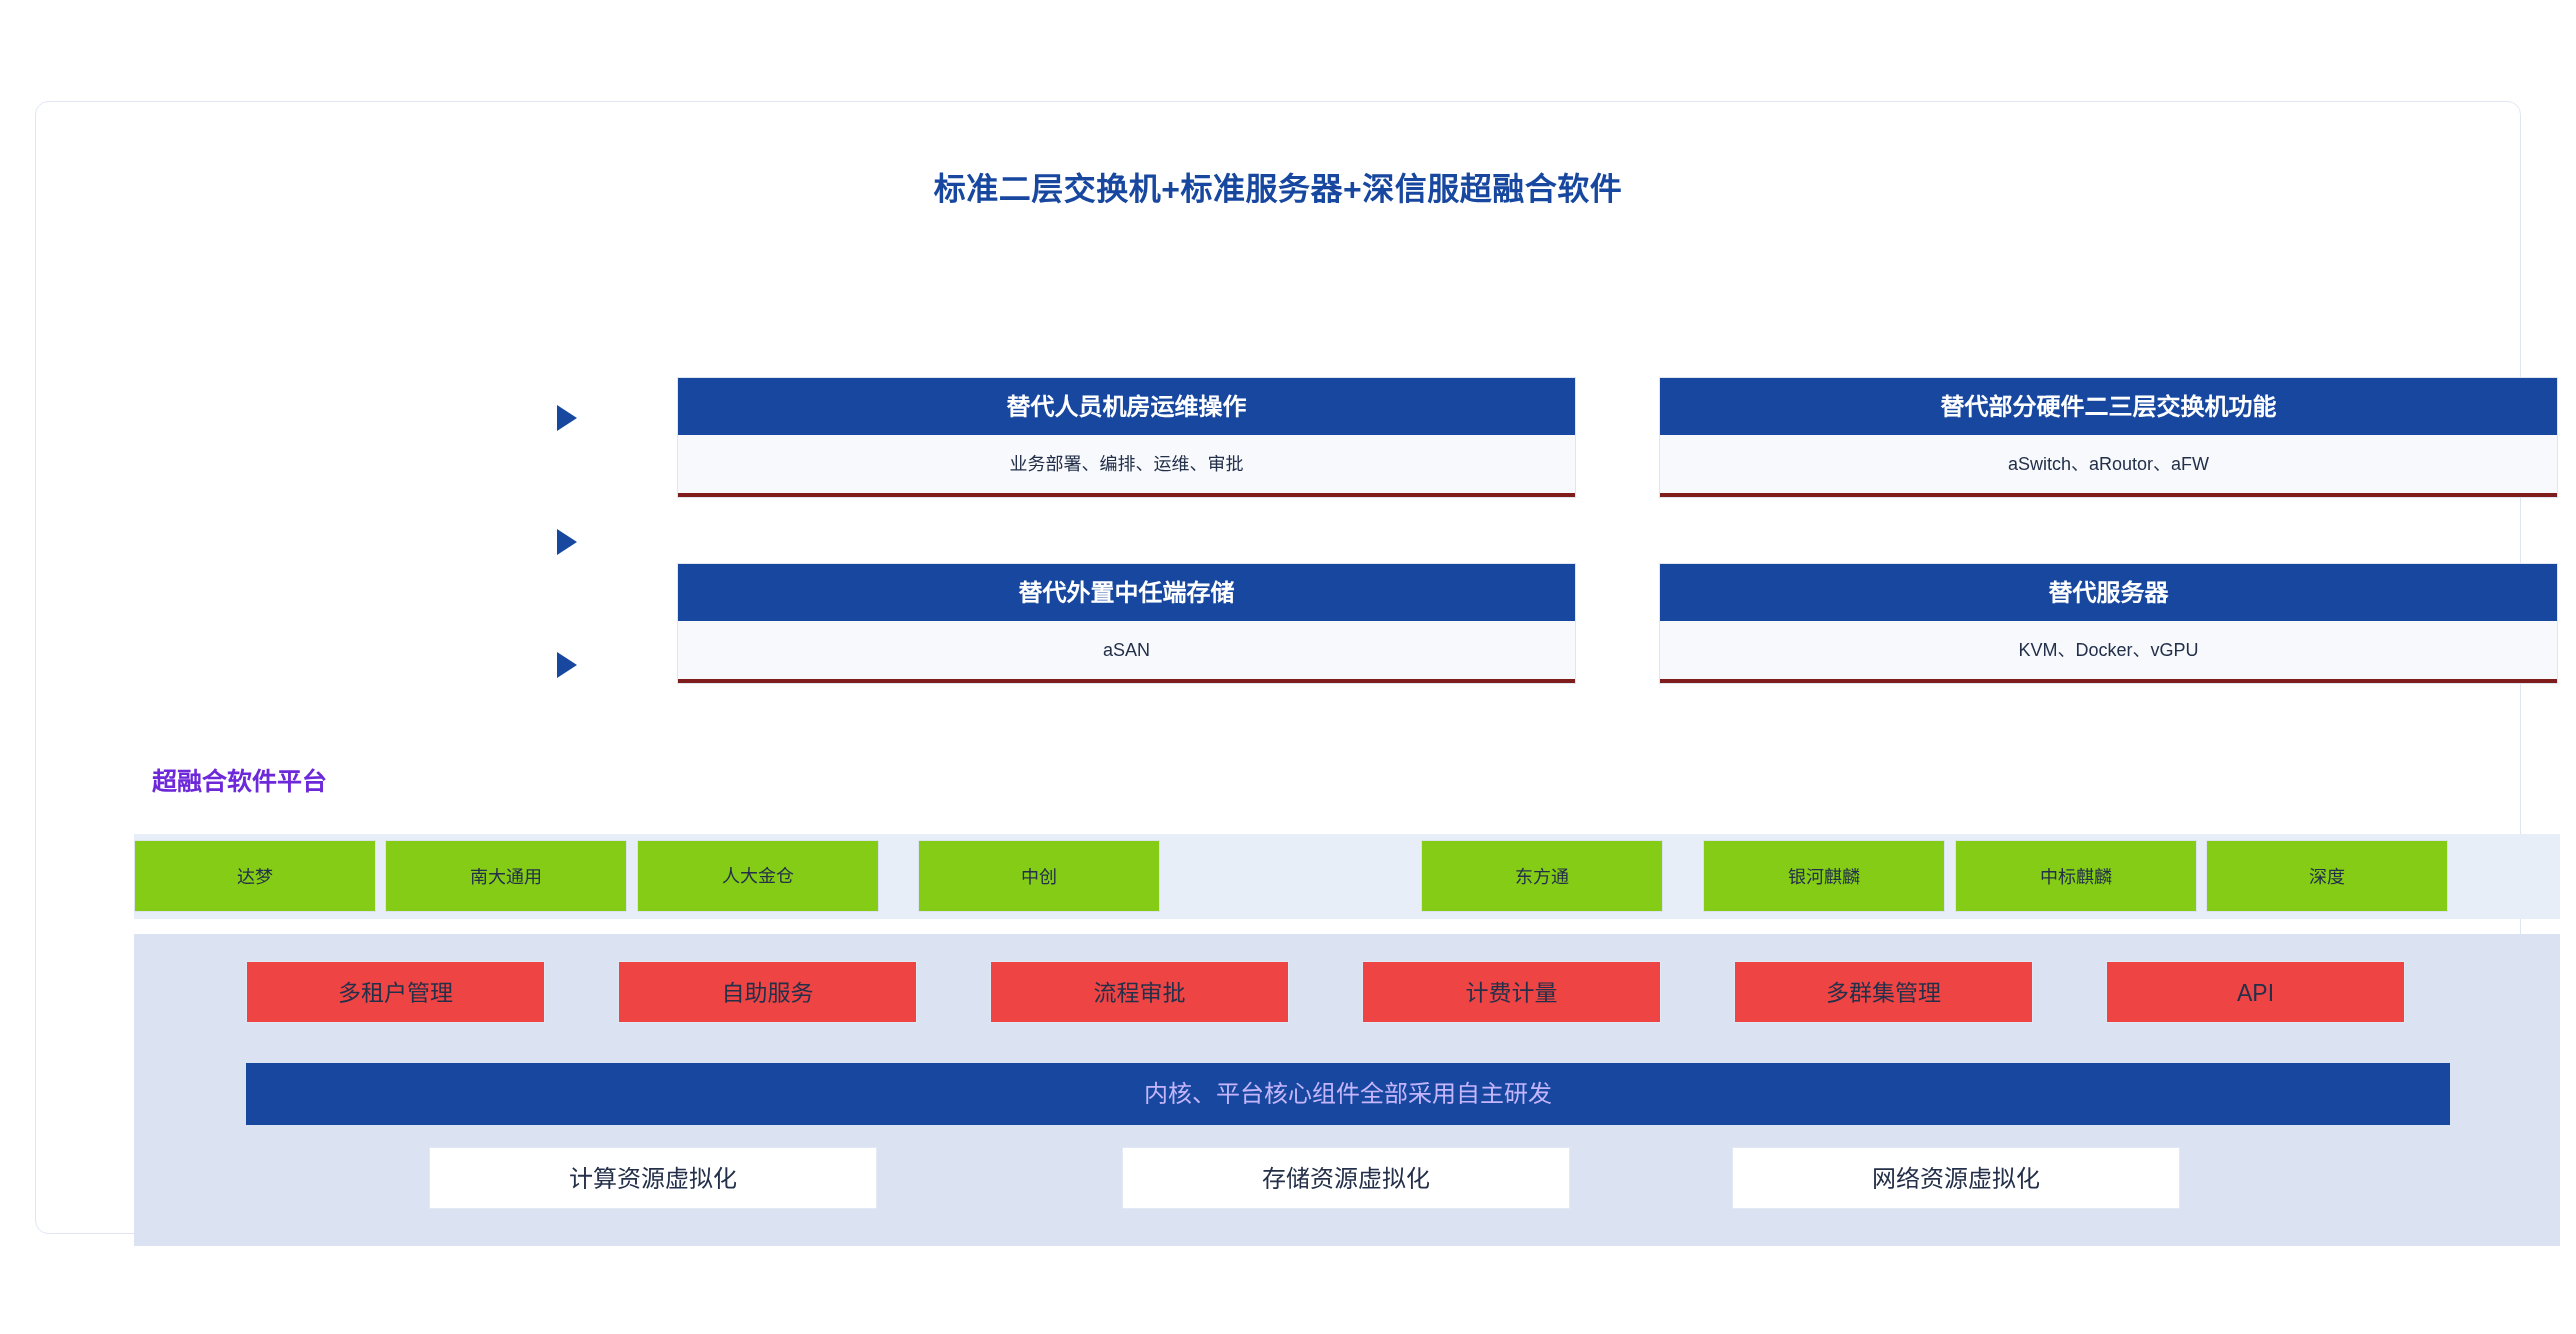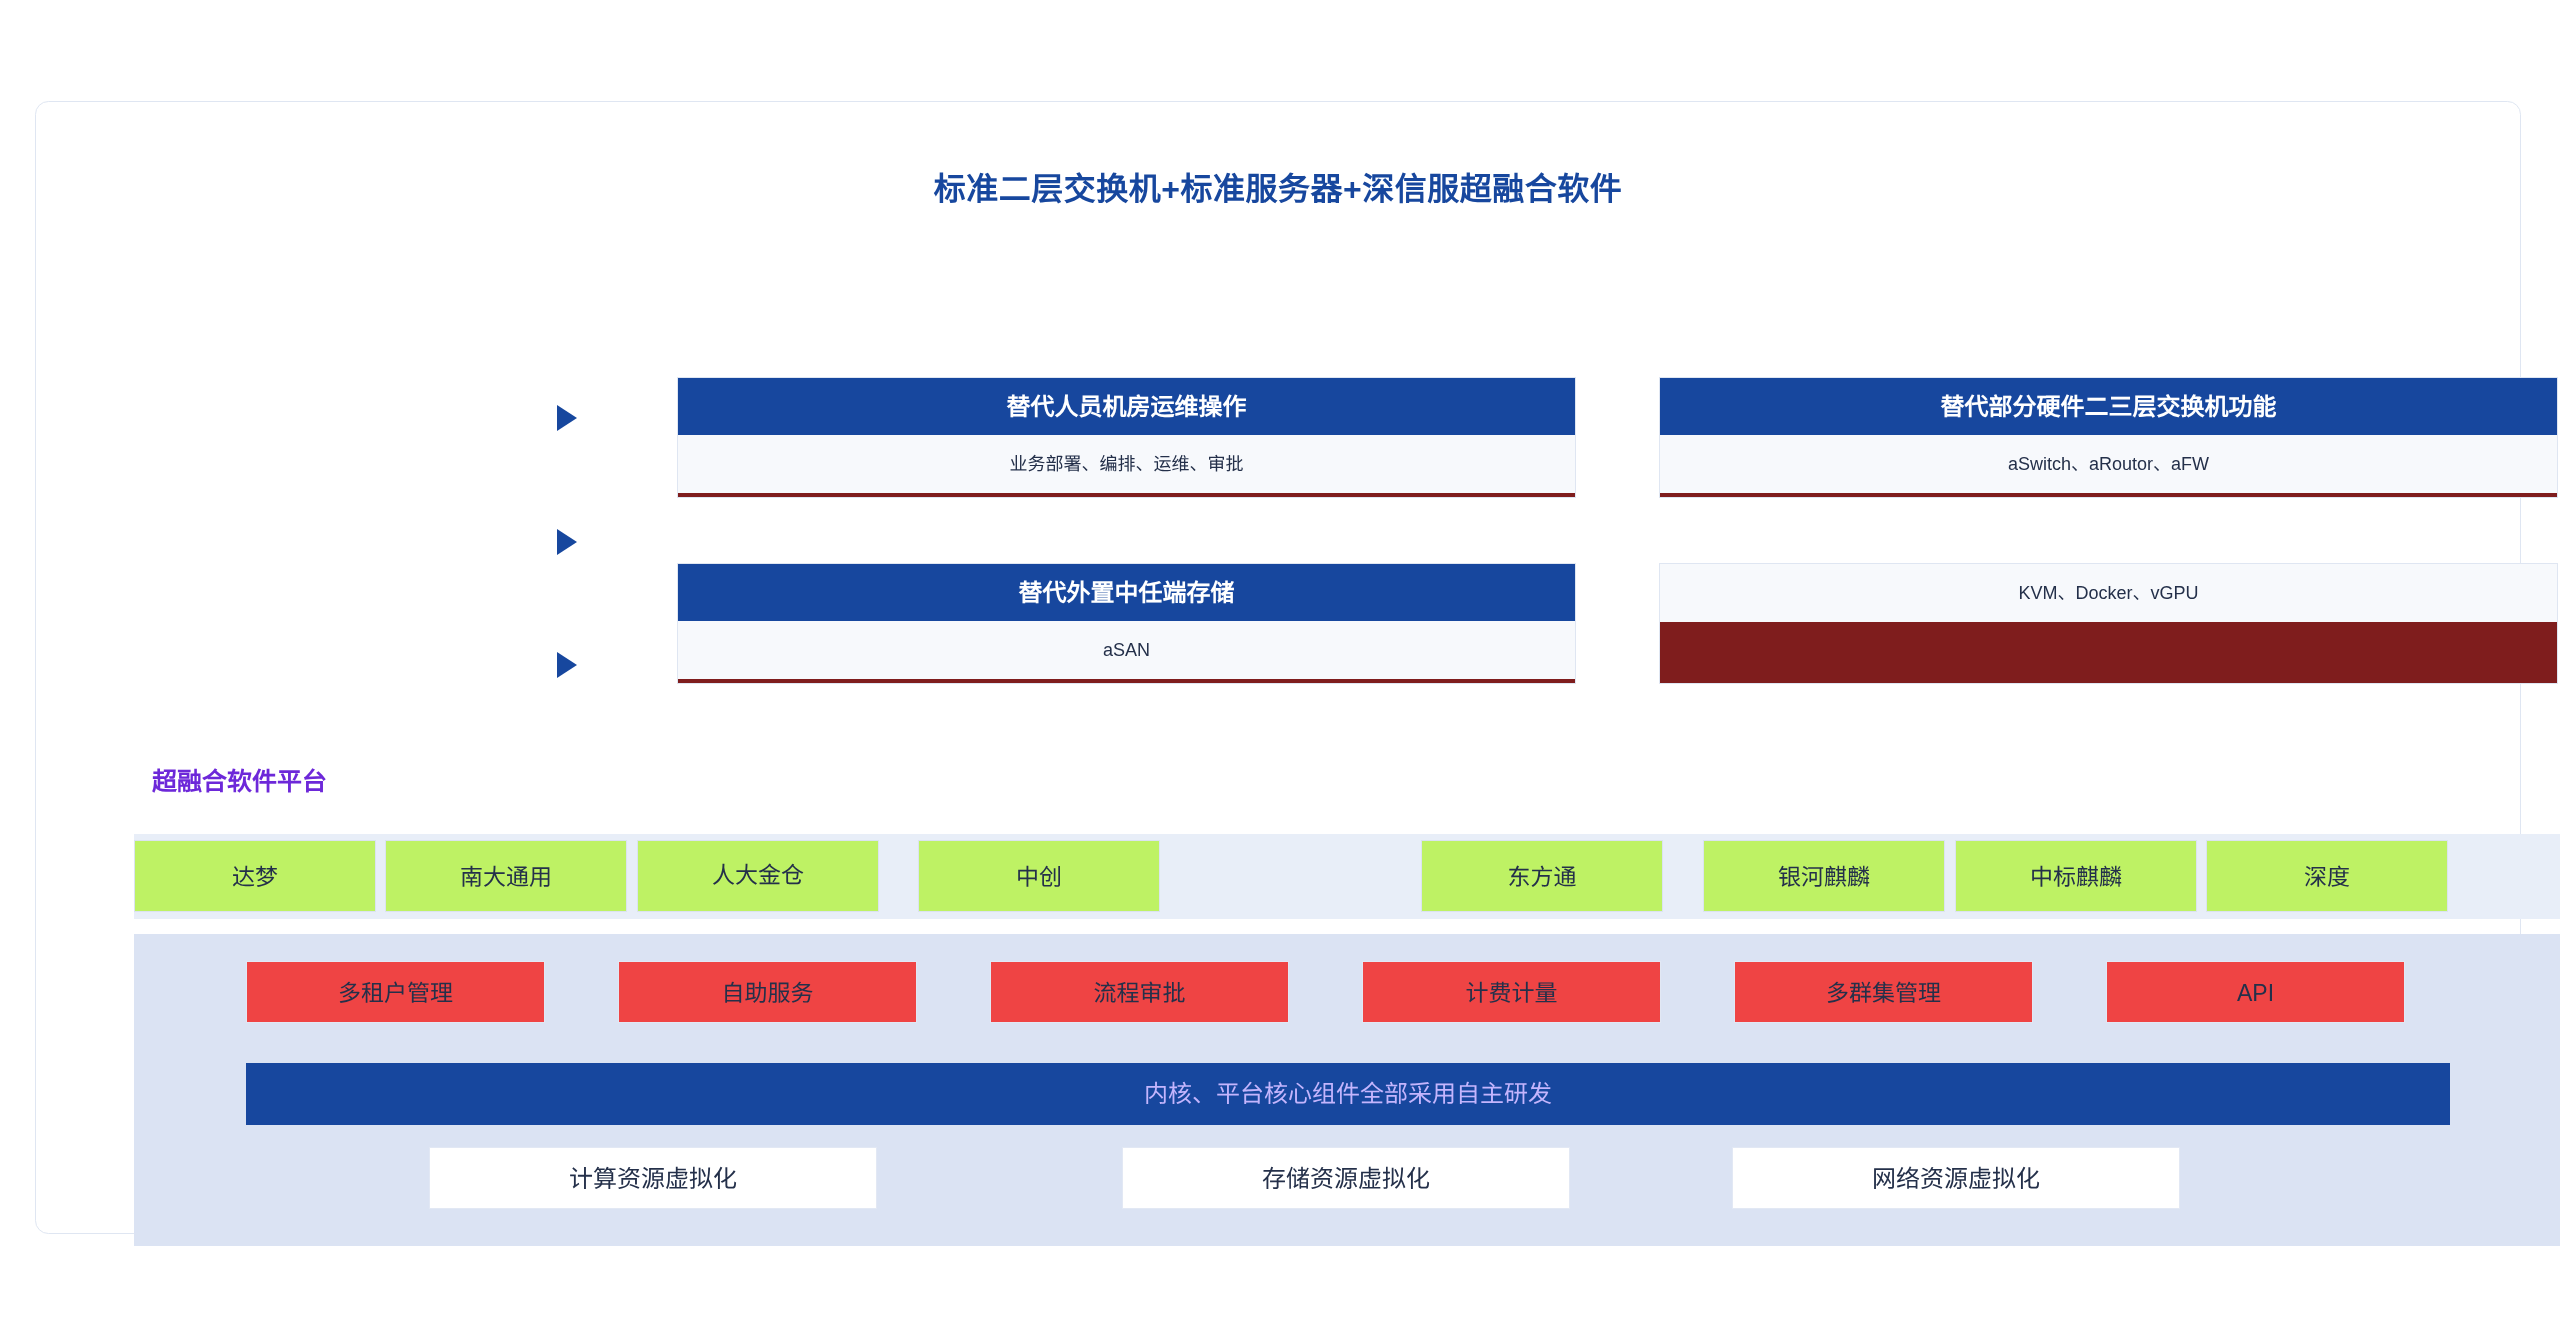--- a/index.html
+++ b/index.html
@@ -110,25 +110,25 @@
     width: 2426px;
     height: 85px;
     background: #e8eef8;
     box-sizing: border-box;
   }
   .chip {
     position: absolute;
     top: 738px;
     height: 72px;
     line-height: 72px;
-    background: #bef264;
+    background: #84cc16;
     border: 1px solid #dbe3f0;
     box-sizing: border-box;
     text-align: center;
-    font-size: 23px;
+    font-size: 18px;
     color: #24304a;
     white-space: nowrap;
   }
 
   
   .lower-panel {
     position: absolute;
     left: 98px;
     top: 832px;
     width: 2426px;
@@ -200,20 +200,21 @@
       <div class="card-head">替代部分硬件二三层交换机功能</div>
       <div class="card-body">aSwitch、aRoutor、aFW</div>
     </div>
 
     <div class="card card-c">
       <div class="card-head">替代外置中任端存储</div>
       <div class="card-body">aSAN</div>
     </div>
 
     <div class="card card-d">
+      <div class="card-head">替代服务器</div>
       <div class="card-body">KVM、Docker、vGPU</div>
     </div>
 
     <div class="platform-label">超融合软件平台</div>
 
     <div class="chip-band"></div>
     <div class="chip" style="left:98px;  width:242px;">达梦</div>
     <div class="chip" style="left:349px;  width:242px;">南大通用</div>
     <div class="chip" style="left:601px; width:242px;font-family:Liberation Mono, monospace;">人大金仓</div>
     <div class="chip" style="left:882px; width:242px;">中创</div>

